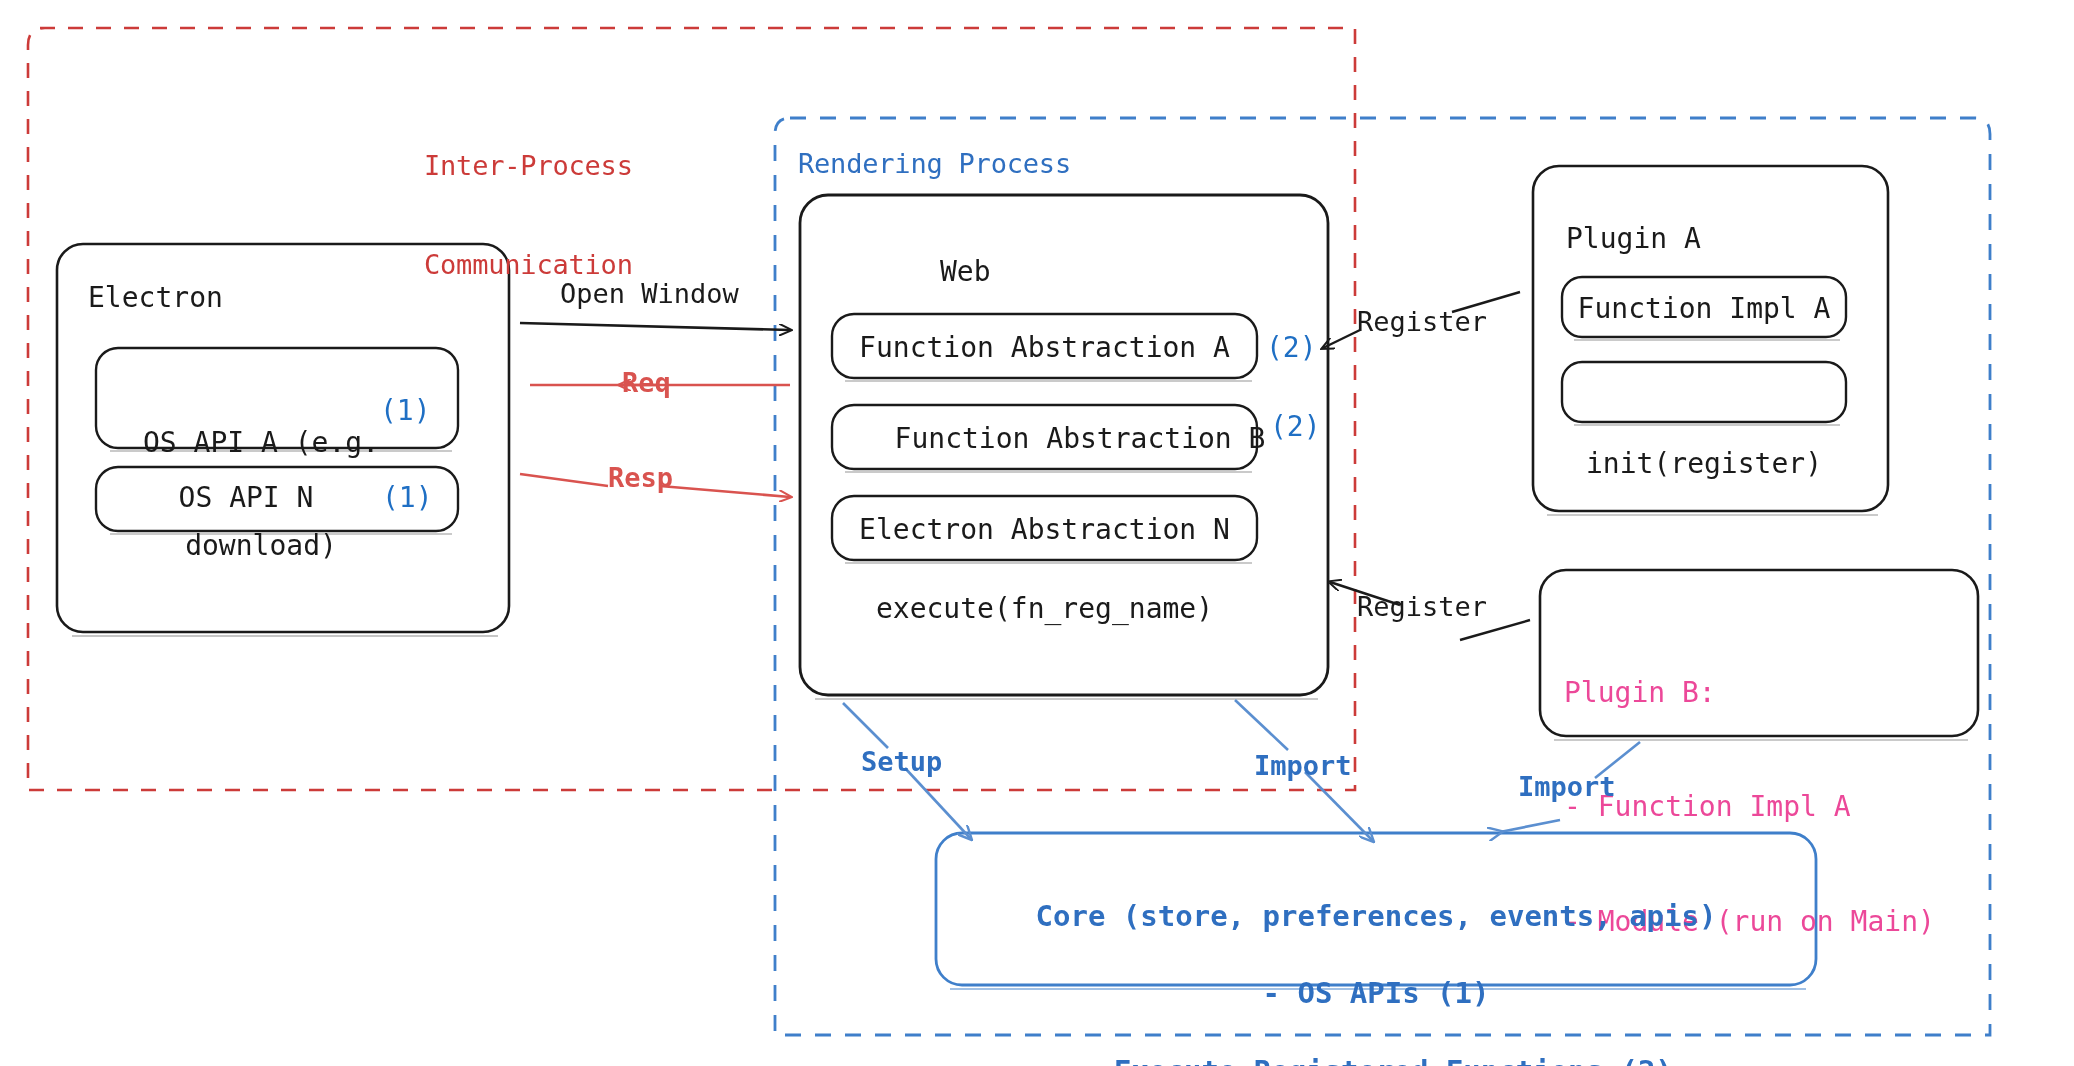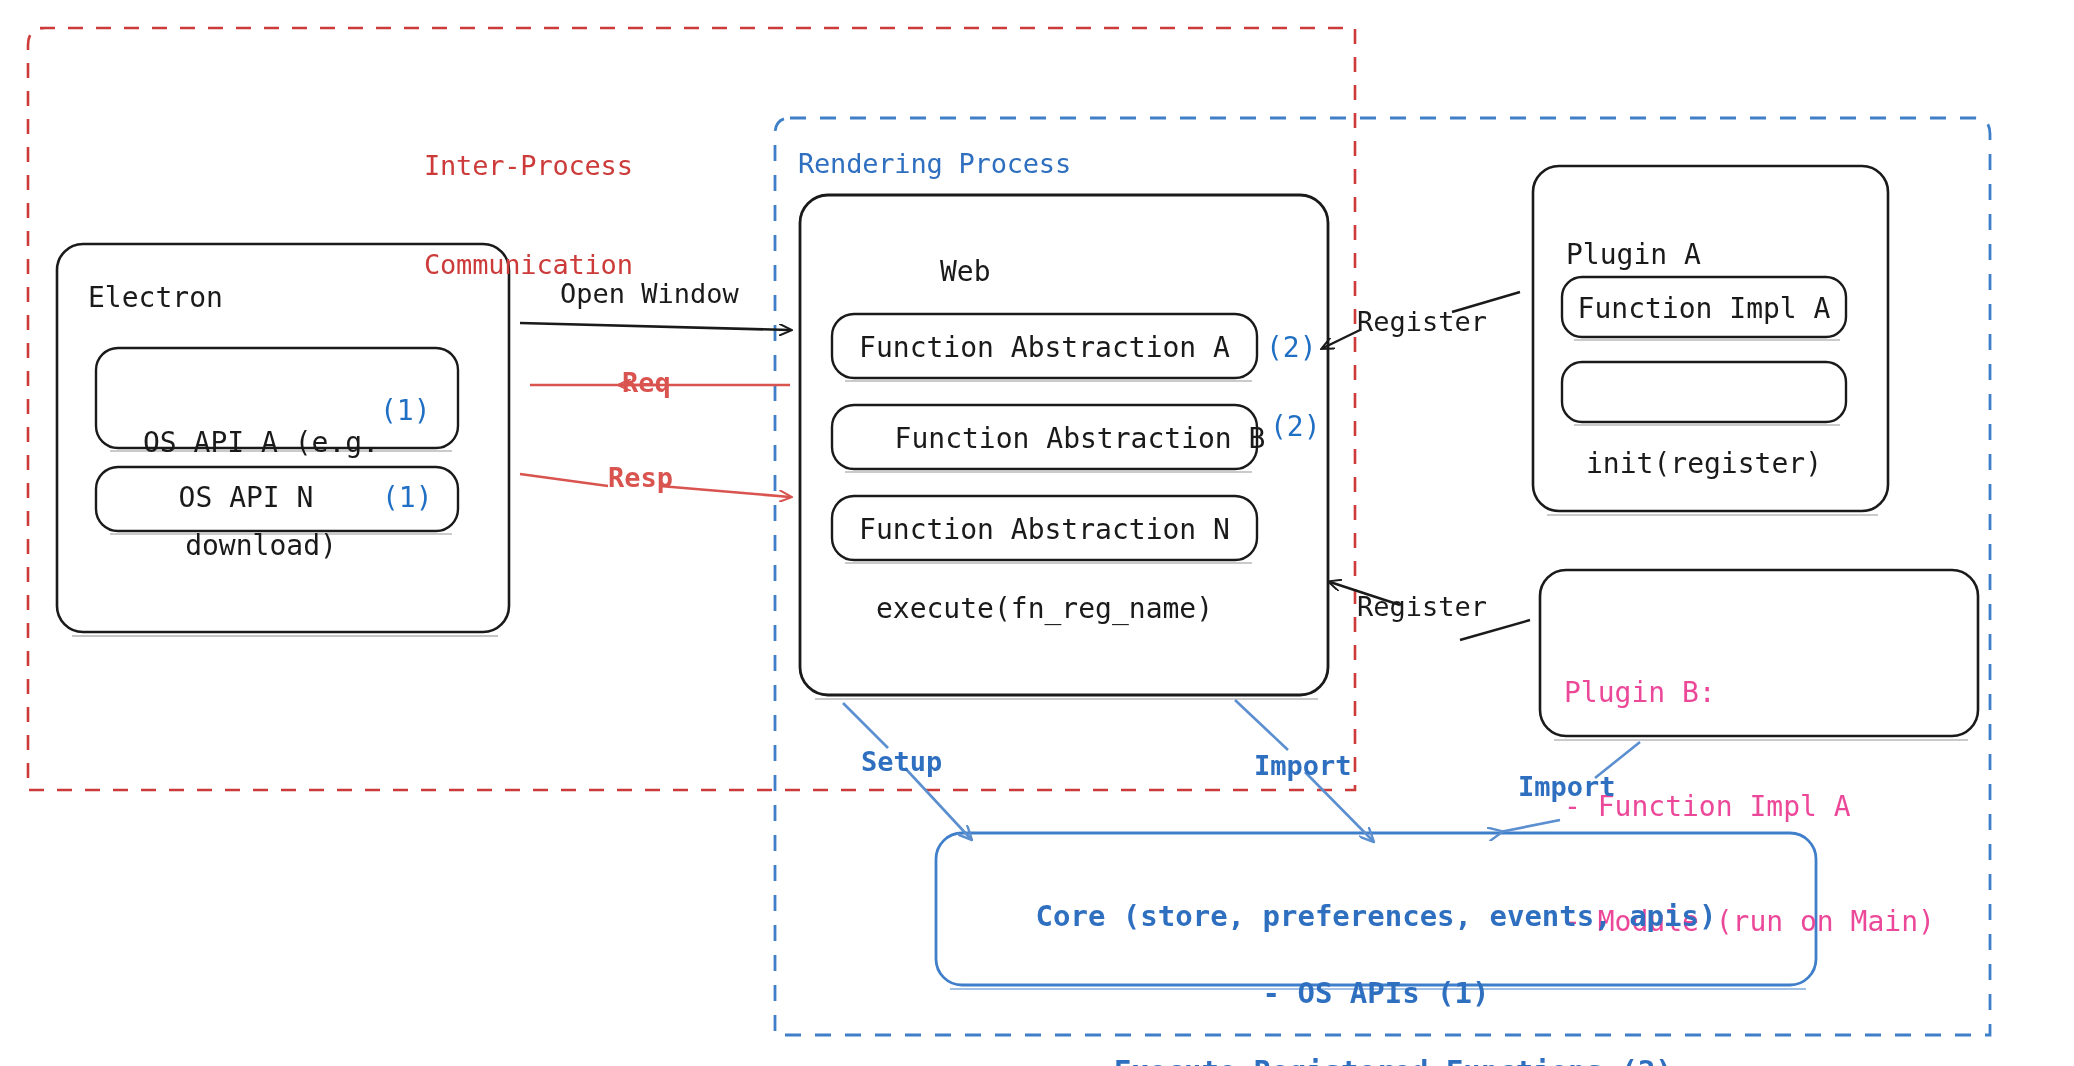--- a/index.html
+++ b/index.html
@@ -225,25 +225,25 @@
   <div class="lbl mark" style="left:382px; top:481px;">(1)</div>
 
   <div class="lbl box-title" style="left:940px; top:255px;">Web</div>
 
   <div class="lbl inner-text" style="left:832px; top:331px; width:425px;">Function Abstraction A</div>
   <div class="lbl mark" style="left:1266px; top:331px;">(2)</div>
 
   <div class="lbl inner-text" style="left:832px; top:422px; width:496px;">Function Abstraction B</div>
   <div class="lbl mark" style="left:1270px; top:410px;">(2)</div>
 
-  <div class="lbl inner-text" style="left:832px; top:513px; width:425px;">Function Abstraction N</div>
+  <div class="lbl inner-text" style="left:832px; top:513px; width:425px;">Electron Abstraction N</div>
 
   <div class="lbl inner-text" style="left:832px; top:592px; width:425px;">execute(fn_reg_name)</div>
 
-  <div class="lbl box-title" style="left:1566px; top:222px;margin-top:16px;">Plugin A</div>
+  <div class="lbl box-title" style="left:1566px; top:222px;">Plugin A</div>
   <div class="lbl inner-text" style="left:1562px; top:292px; width:284px;">Function Impl A</div>
   <div class="lbl inner-text" style="left:1562px; top:447px; width:284px;">init(register)</div>
 
   <div class="lbl plugin-list" style="left:1564px; top:598px;">
     <div>Plugin B:</div>
     <div>- Function Impl A</div>
     <div>- Module (run on Main)</div>
   </div>
 
   <div class="lbl" style="left:936px; top:858px; width:880px;">

